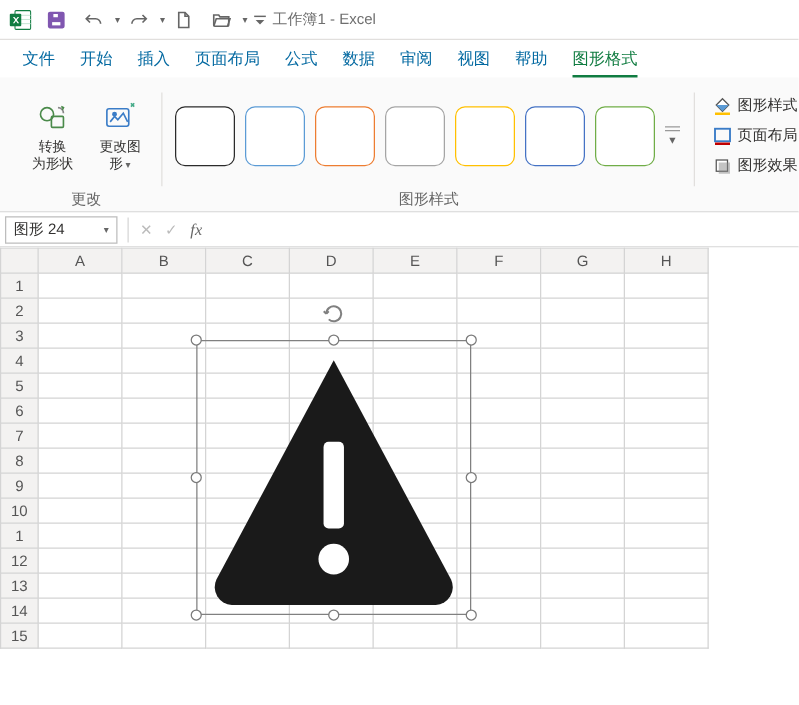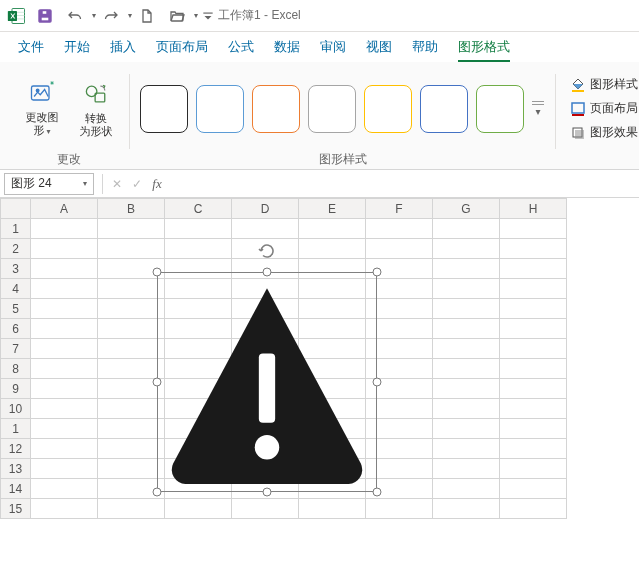--- a/index.html
+++ b/index.html
@@ -129,38 +129,38 @@
   <div class="tab">审阅</div>
   <div class="tab">视图</div>
   <div class="tab">帮助</div>
   <div class="tab active">图形格式</div>
 </div>
 
 <div class="ribbon">
   <div class="ribbon-group">
     <div class="group-body">
       <div class="big-btn">
+        <svg viewBox="0 0 32 32" fill="none" stroke="#4a8a4a" stroke-width="1.5">
+            <circle cx="11" cy="13" r="6"></circle>
+            <rect x="15" y="15" width="11" height="10" rx="1"></rect>
+            <path d="M21 7a5 5 0 015 5" stroke="#888"></path>
+            <path d="M24 6l2 1-1 2"></path>
+          </svg>
+        <div class="lbl" style="white-space:pre-line">转换
+为形状</div>
+      </div>
+      <div class="big-btn">
         <svg viewBox="0 0 32 32" fill="none" stroke="#3a7cc7" stroke-width="1.5">
             <rect x="4" y="8" width="20" height="16" rx="2"></rect>
             <path d="M7 20l4-5 3 3 5-6 4 8"></path>
             <circle cx="11" cy="13" r="1.5" fill="#3a7cc7"></circle>
             <path d="M26 6l3-3m0 3l-3-3" stroke="#4a8"></path>
           </svg>
         <div class="lbl"><span style="white-space:pre-line">更改图
 形</span><span class="drop-caret">▾</span></div>
-      </div>
-      <div class="big-btn">
-        <svg viewBox="0 0 32 32" fill="none" stroke="#4a8a4a" stroke-width="1.5">
-            <circle cx="11" cy="13" r="6"></circle>
-            <rect x="15" y="15" width="11" height="10" rx="1"></rect>
-            <path d="M21 7a5 5 0 015 5" stroke="#888"></path>
-            <path d="M24 6l2 1-1 2"></path>
-          </svg>
-        <div class="lbl" style="white-space:pre-line">转换
-为形状</div>
       </div>
     </div>
     <div class="group-label">更改</div>
   </div>
 
   <div class="ribbon-group" style="flex:1">
     <div class="group-body">
       <div class="style-row" id="style-gallery">
           <div class="style-swatch" style="border-color: rgb(43, 43, 43);"></div>
           <div class="style-swatch" style="border-color: rgb(91, 155, 213);"></div>

